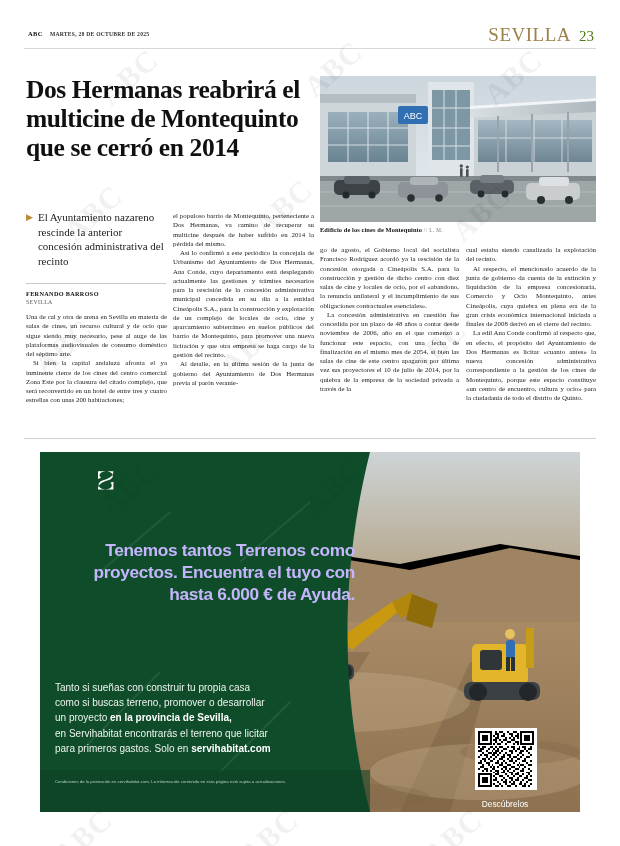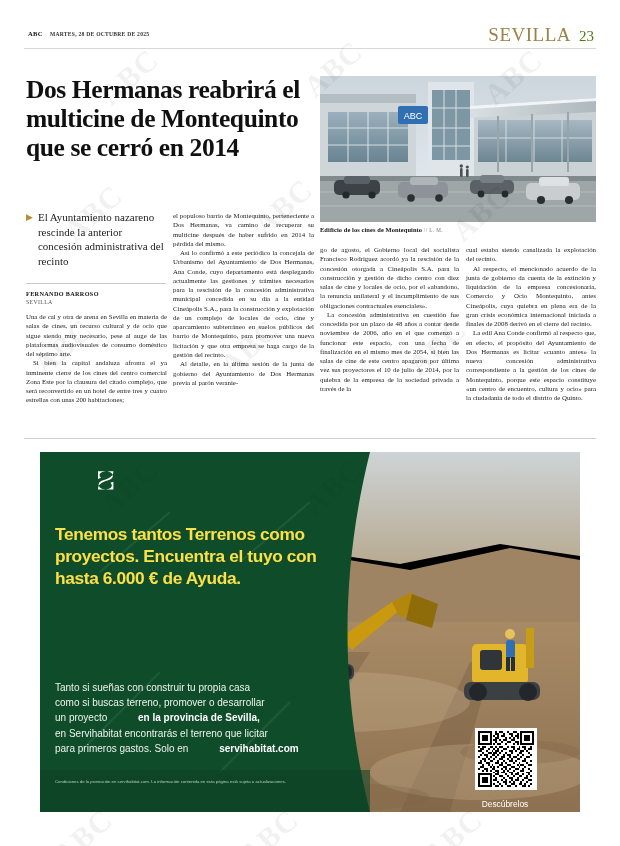--- a/index.html
+++ b/index.html
@@ -63,25 +63,25 @@
 
   .rule-mid{position:absolute;left:24px;right:24px;top:438px;height:1px;background:#cfcfcf;}
 
   
   .ad{position:absolute;left:40px;top:452px;width:540px;height:360px;overflow:hidden;background:#0f4d2a;}
   .ad-photo{position:absolute;inset:0;}
   .ad-green{position:absolute;left:0;top:0;width:100%;height:100%;}
   .ad-logo{position:absolute;left:55px;top:17px;display:flex;align-items:center;gap:9px;}
   .ad-logo-mark{width:22px;height:24px;position:relative;}
   .ad-logo-text{color:#fff;font-family:"Liberation Sans",sans-serif;font-size:19.5px;letter-spacing:-0.2px;font-weight:400;}
-  .ad-headline{position:absolute;left:15px;top:71px;width:300px;color:#fde047;
-     font-family:"Liberation Sans",sans-serif;font-weight:700;font-size:17.3px;line-height:1.28;letter-spacing:-0.35px;}
+  .ad-headline{position:absolute;left:15px;top:87px;width:300px;color:#c4b5fd;
+     font-family:"Liberation Sans",sans-serif;font-weight:700;font-size:17.3px;line-height:1.28;letter-spacing:-0.35px;text-align:right;}
   .ad-body{position:absolute;left:15px;top:228px;width:290px;color:#eef3ee;
      font-family:"Liberation Sans",sans-serif;font-size:10px;line-height:1.52;}
-  .ad-body b{font-weight:700;color:#fff;margin-left:28px;}
+  .ad-body b{font-weight:700;color:#fff;}
   .ad-legal{position:absolute;left:15px;top:327px;width:250px;color:#b9cfc0;
      font-family:"Liberation Sans",sans-serif;font-size:4.3px;line-height:1.5;}
   .ad-qr{position:absolute;right:43px;top:276px;width:62px;height:62px;background:#fff;padding:3px;box-sizing:border-box;}
   .ad-qr svg{display:block;width:100%;height:100%;}
   .ad-disc{position:absolute;right:30px;top:347px;width:90px;text-align:center;color:#fff;
      font-family:"Liberation Sans",sans-serif;font-size:8.4px;}
 </style>
 </head>
 <body>
 

